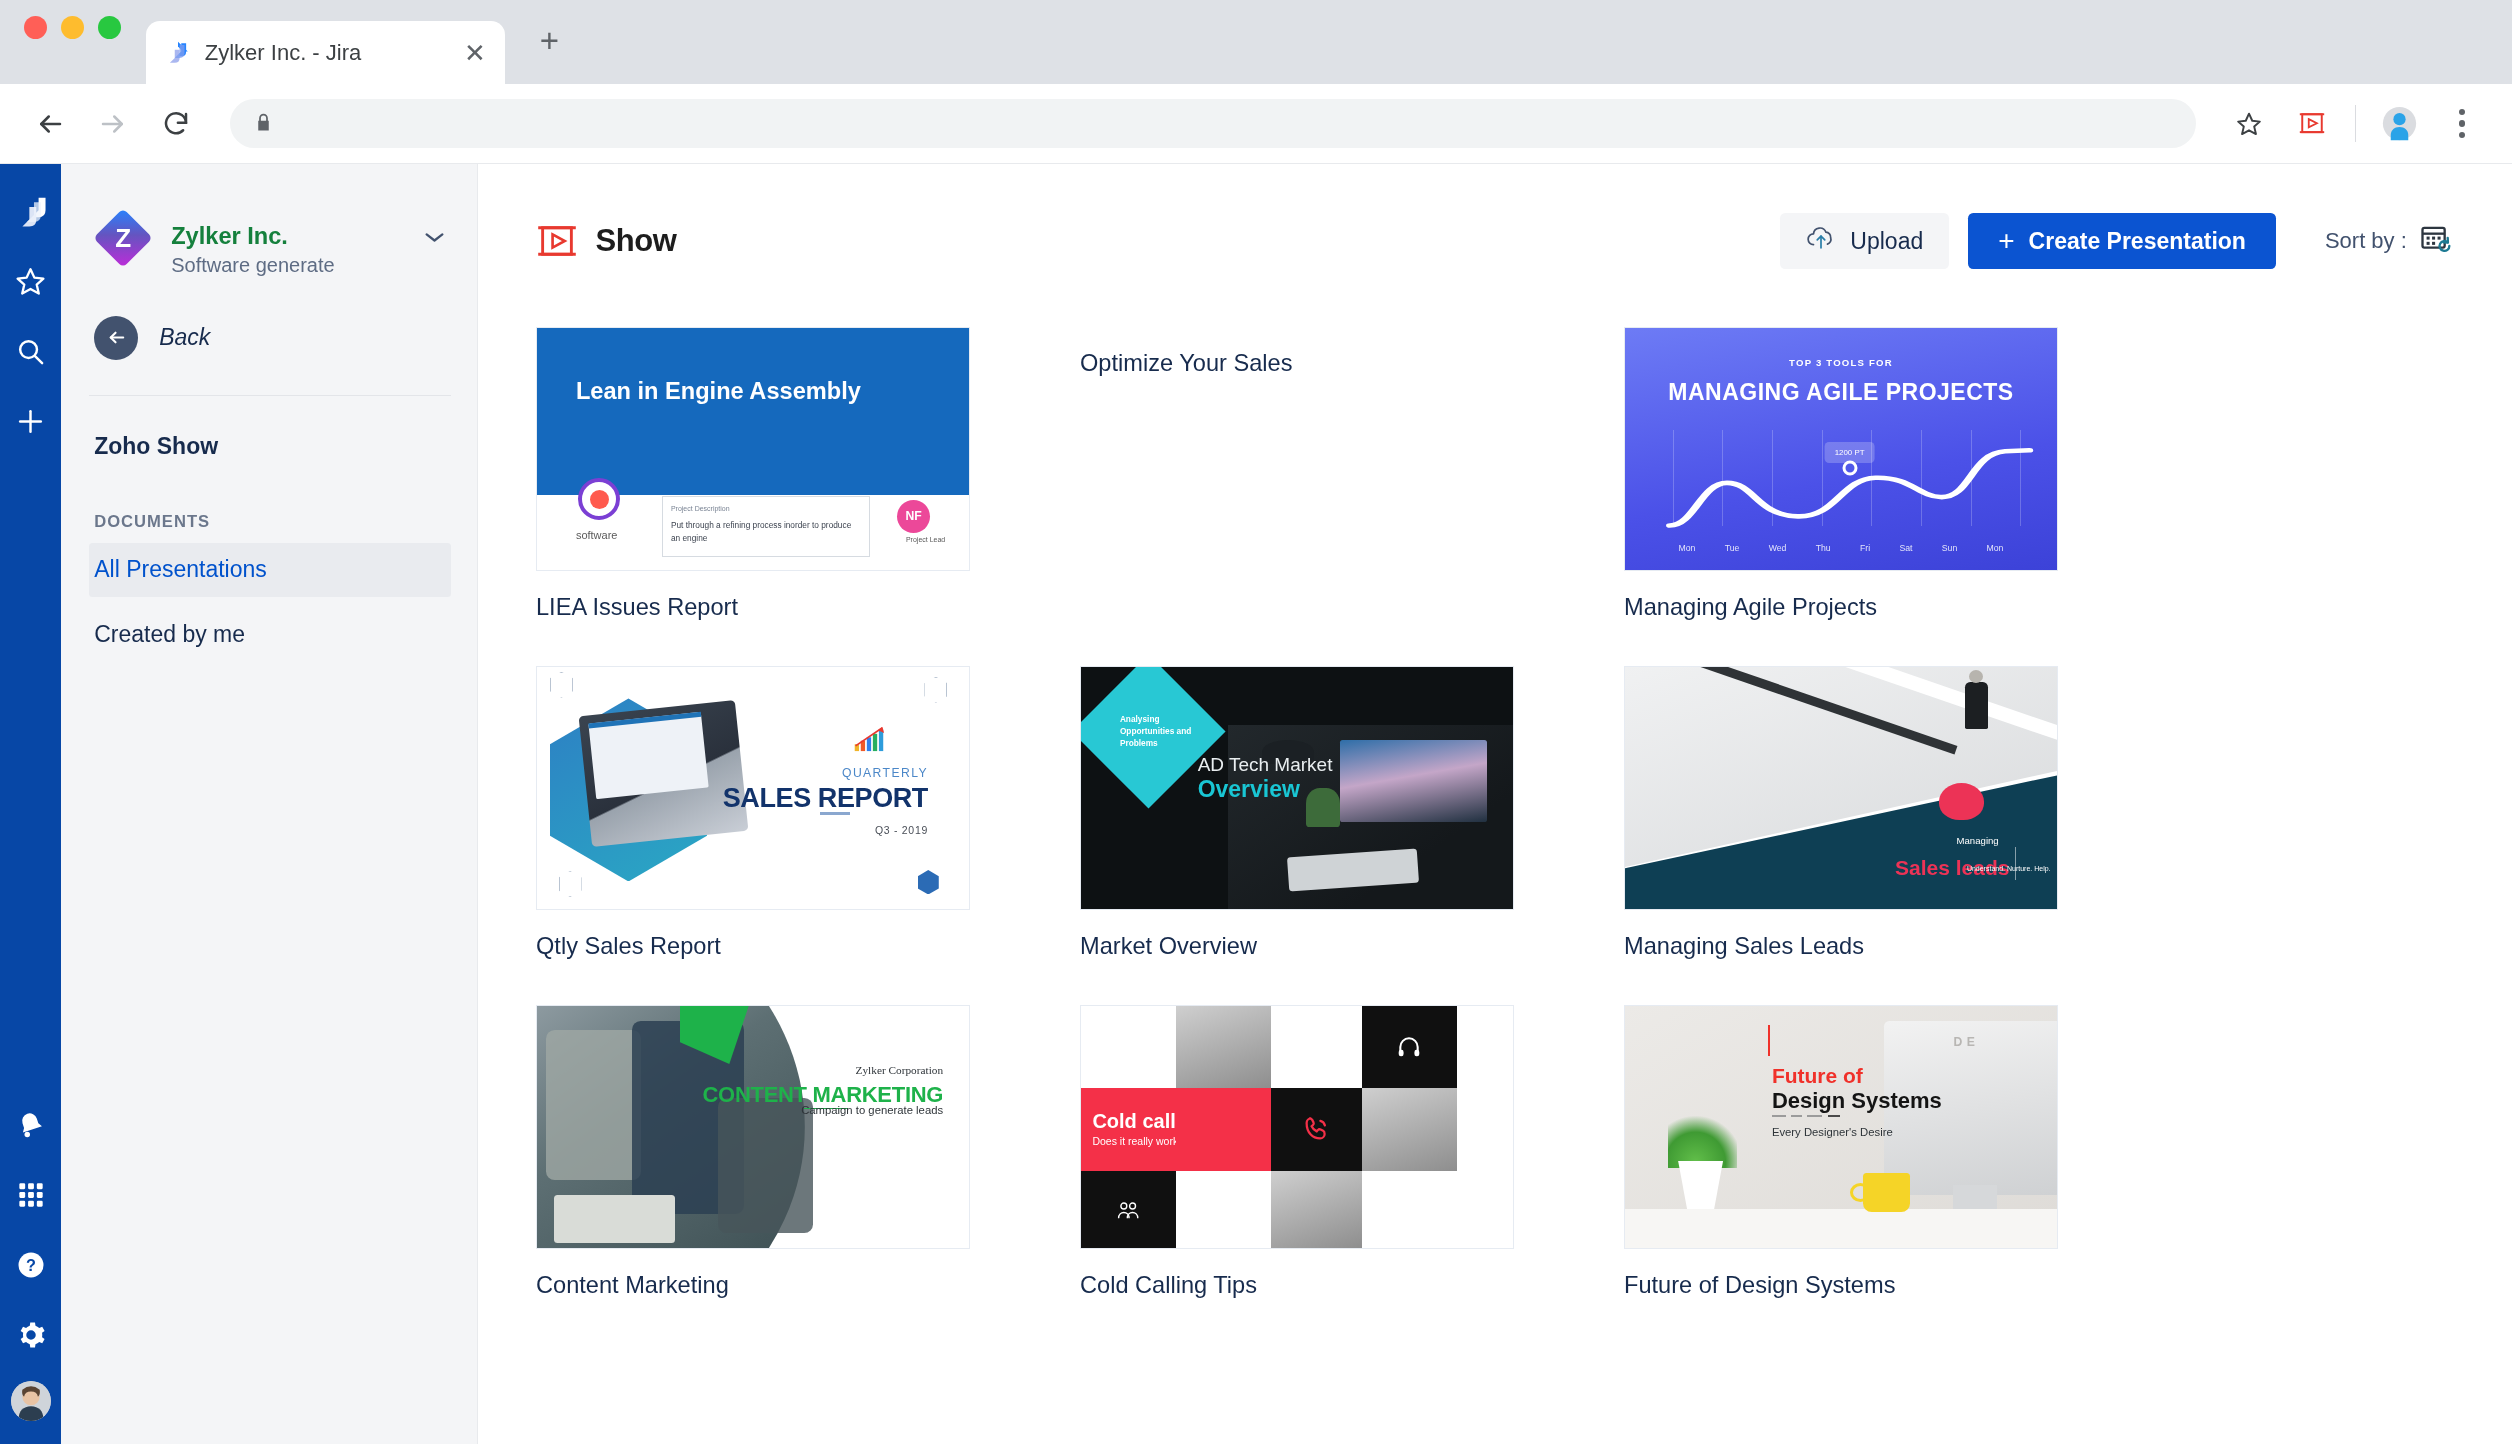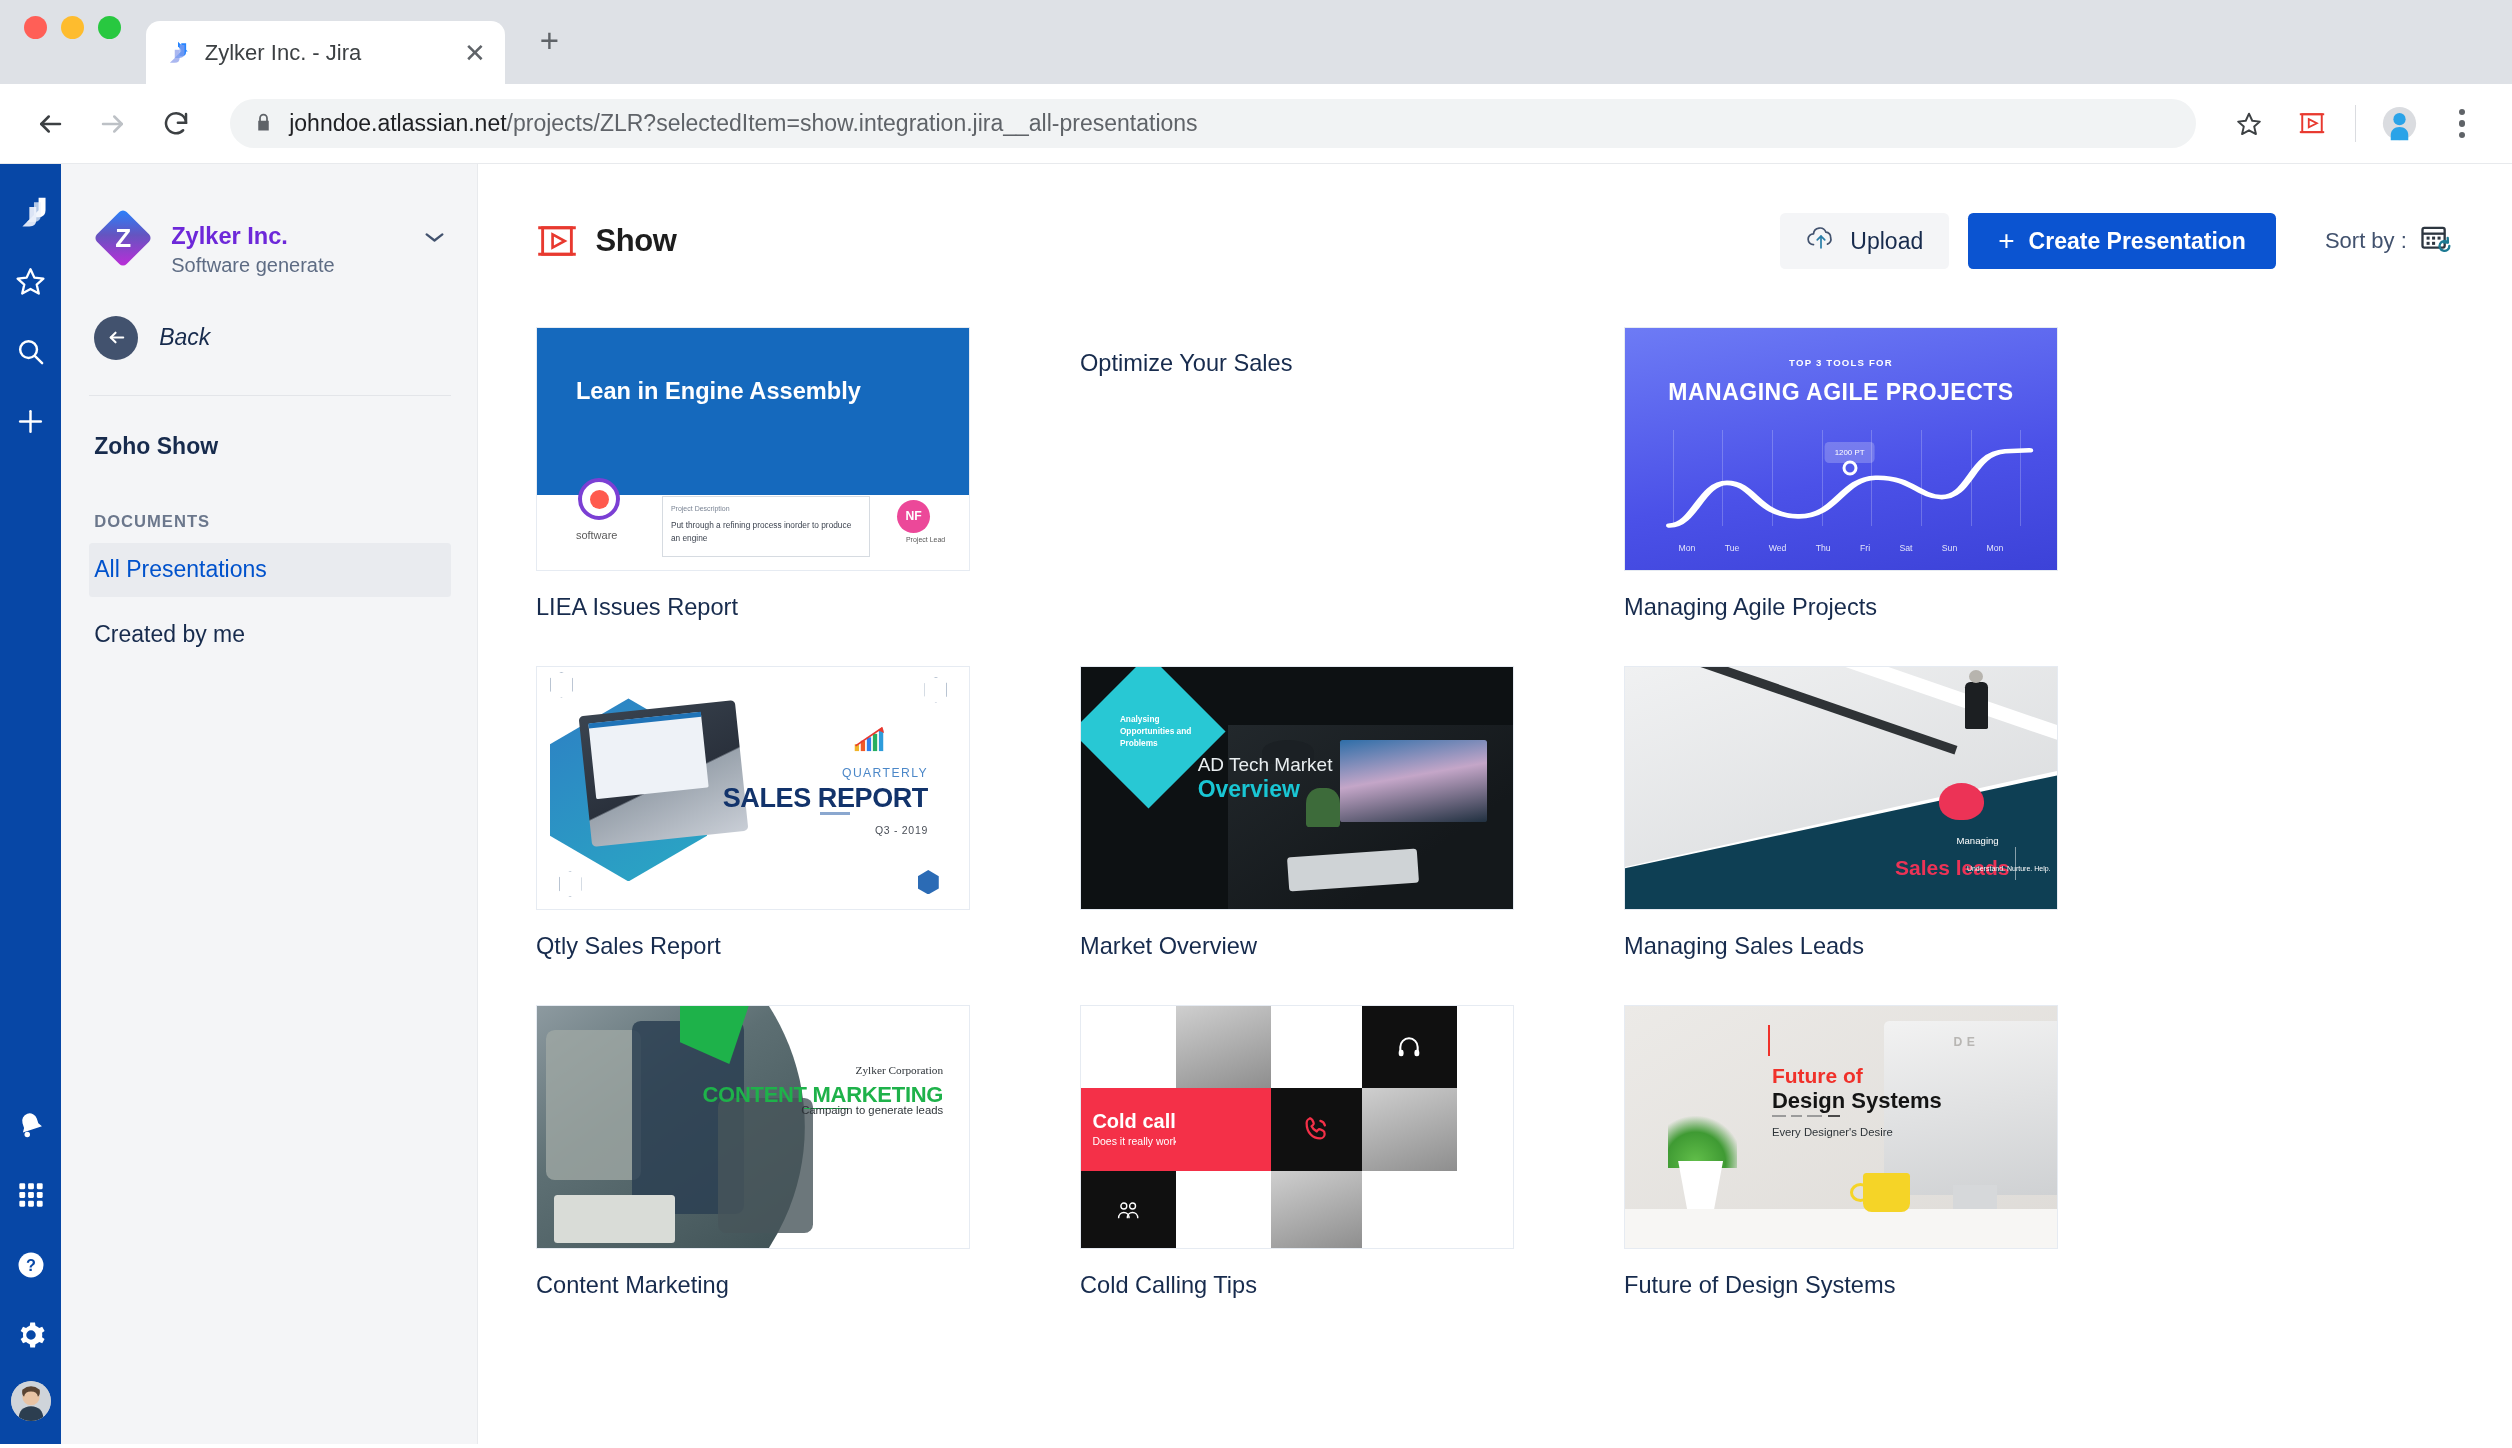--- a/index.html
+++ b/index.html
@@ -77,21 +77,21 @@
     display:flex; align-items:center; justify-content:center;
   }
   .proj-diamond {
     width: 42px; height: 42px; transform: rotate(45deg); border-radius: 5.2px;
     background: linear-gradient(135deg, #2684ff 0%, #6554c0 45%, #bf2bd9 100%);
   }
   .proj-letter {
     position:absolute; color:#fff; font-weight:bold; font-size: 26px; line-height:1;
   }
   .proj-text { flex:1; min-width:0; }
-  .proj-name { font-size: 23.6px; font-weight: bold; color:#6d28d9; line-height: 1.2; margin-top: 23px; }
+  .proj-name { font-size: 23.6px; font-weight: bold; color:#15803d; line-height: 1.2; margin-top: 23px; }
   .proj-sub { font-size: 20px; color:#5e6c84; line-height: 1.3; margin-top:1.7px; }
   .proj-chevron { color:#42526e; font-size: 19px; padding-right: 5.2px; }
 
   .back-row { display:flex; align-items:center; gap: 21px; margin-top: 38px; padding-left: 5.2px; font-style: italic; }
   .back-circle {
     width: 44px; height: 44px; border-radius:50%; background:#42526e;
     display:flex; align-items:center; justify-content:center;
   }
   .back-label { font-size: 23px; color:#172b4d; }
 
@@ -336,21 +336,20 @@
           <polyline points="20 4 20 11 13.5 11"></polyline>
       </svg>
     </span>
 
     <div class="omnibox">
       <span>
         <svg width="21" height="21" viewBox="0 0 24 24" fill="#5f6368">
           <path d="M12 2a5 5 0 0 0-5 5v3H6v11h12V10h-1V7a5 5 0 0 0-5-5zm-3 8V7a3 3 0 0 1 6 0v3H9z"></path>
         </svg>
       </span>
-      <span class="url"><span>johndoe.atlassian.net</span><span class="dim">/projects/ZLR?selectedItem=show.integration.jira__all-presentations</span></span>
     </div>
 
     <span class="tb-icon">
       <svg width="26" height="26" viewBox="0 0 24 24" fill="none" stroke="#3c4043" stroke-width="1.8" stroke-linejoin="round">
         <polygon points="12 2.5 15 9 22 9.8 16.8 14.4 18.4 21.3 12 17.8 5.6 21.3 7.2 14.4 2 9.8 9 9"></polygon>
       </svg>
     </span>
     <span class="tb-icon">
       <svg width="28" height="24.4" viewBox="0 0 34 30">
         <rect x="5" y="4" width="24" height="22" fill="none" stroke="#e8392f" stroke-width="2.4"></rect>

